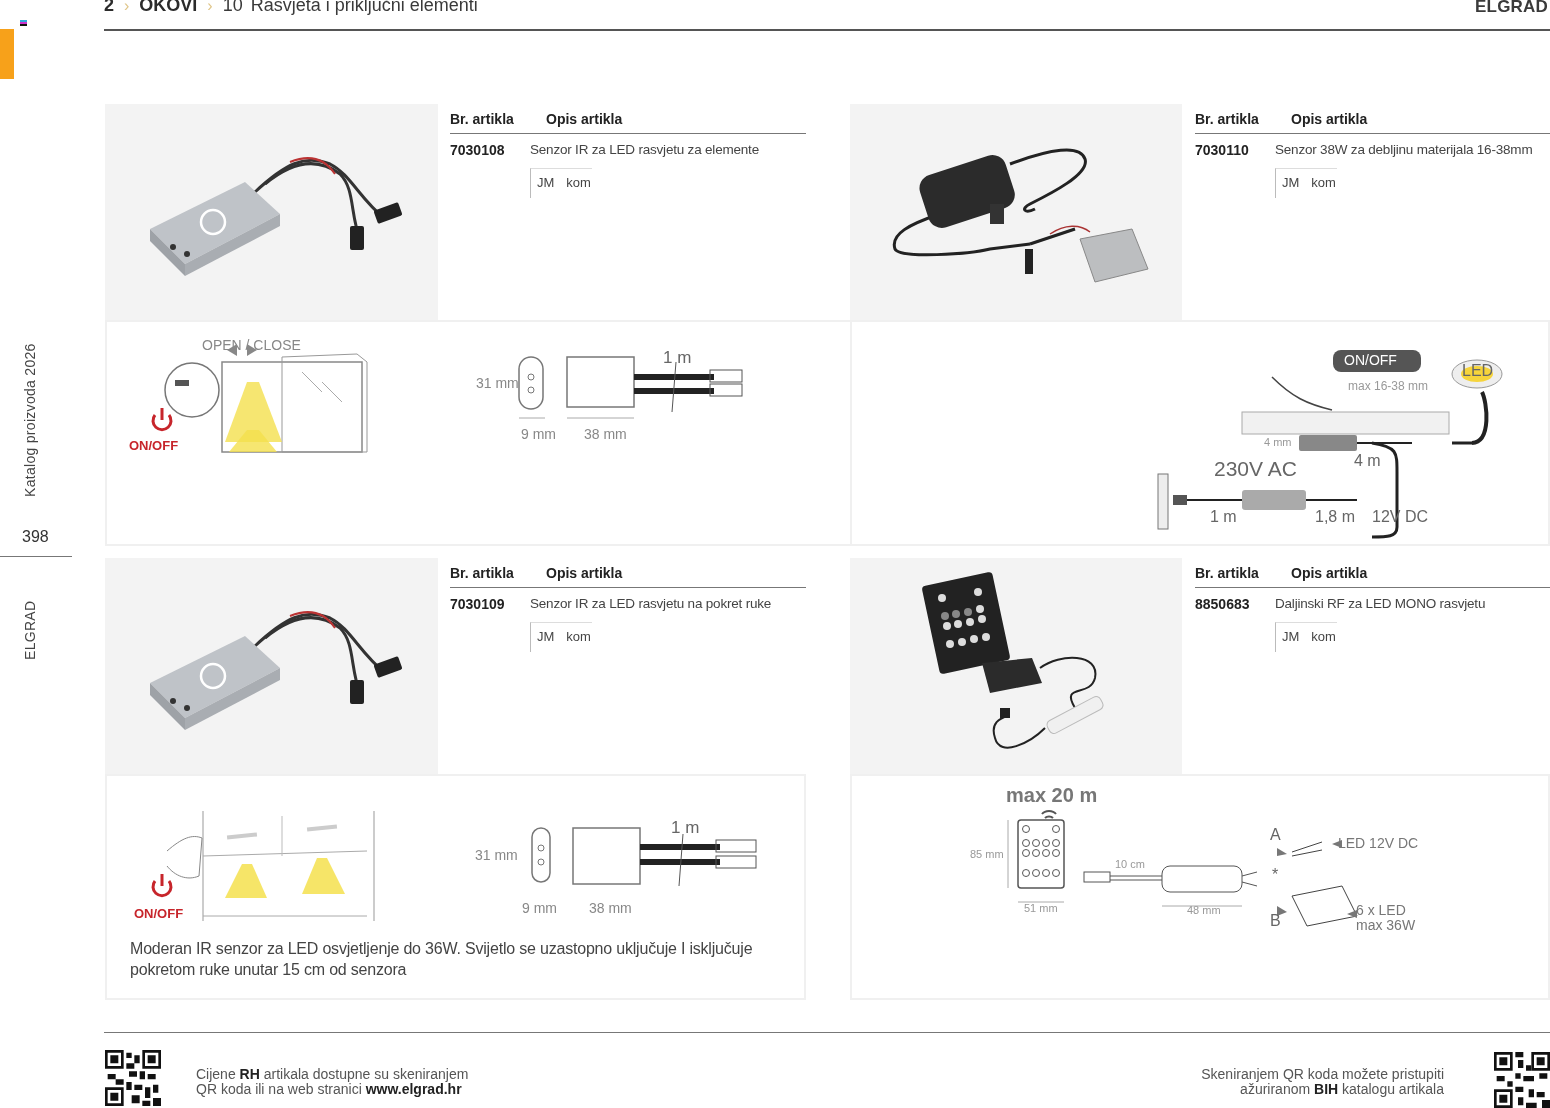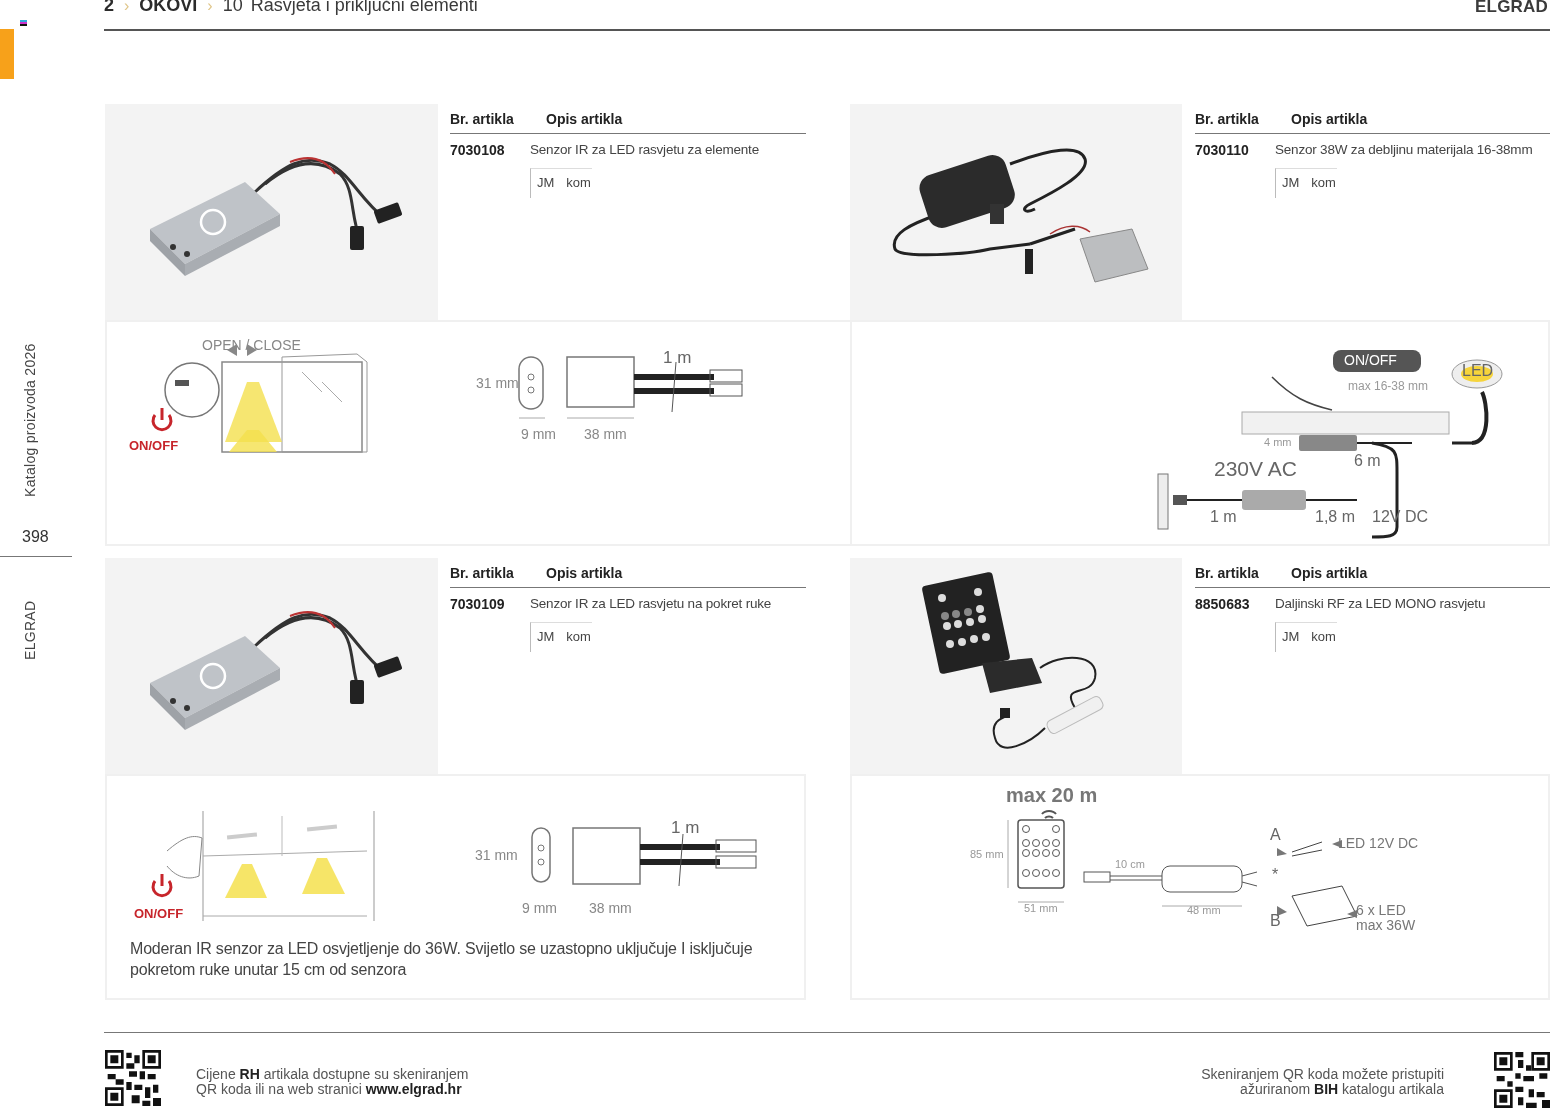--- a/index.html
+++ b/index.html
@@ -173,21 +173,21 @@
     <line x1="335" y1="178" x2="505" y2="178" stroke="#222" stroke-width="2"></line>
     <rect x="390" y="168" width="64" height="20" rx="3" fill="#aaa"></rect>
     <rect x="306" y="152" width="10" height="55" fill="#eee" stroke="#777"></rect>
     <rect x="321" y="173" width="14" height="10" fill="#555"></rect>
     <rect x="481" y="28" width="88" height="22" rx="8" fill="#555"></rect>
   </svg>
   <div class="lbl" style="left:492px;top:30px;color:#fff;font-size:14px;">ON/OFF</div>
   <div class="lbl dark" style="left:610px;top:8px;font-size:16px;margin-top:32px;">LED</div>
   <div class="lbl" style="left:496px;top:57px;font-size:12px;color:#999;">max 16-38 mm</div>
   <div class="lbl sm" style="left:412px;top:114px;">4 mm</div>
-  <div class="lbl dark" style="left:502px;top:130px;font-size:16px;">6 m</div>
+  <div class="lbl dark" style="left:502px;top:130px;font-size:16px;">4 m</div>
   <div class="lbl dark" style="left:322px;top:135px;font-size:21px;margin-left:40px;">230V AC</div>
   <div class="lbl dark" style="left:358px;top:186px;font-size:16px;">1 m</div>
   <div class="lbl dark" style="left:463px;top:186px;font-size:16px;">1,8 m</div>
   <div class="lbl dark" style="left:520px;top:186px;font-size:16px;">12V DC</div>
 </div>
 
 <div class="photo" style="left:105px;top:558px;width:333px;height:216px;">
   <svg width="333" height="216">
     <path d="M150 88 C180 60 200 50 225 60 C245 70 255 95 280 115" stroke="#333" stroke-width="3" fill="none"></path>
     <path d="M160 80 C190 55 215 55 235 70 C250 85 245 110 255 135" stroke="#333" stroke-width="3" fill="none"></path>

